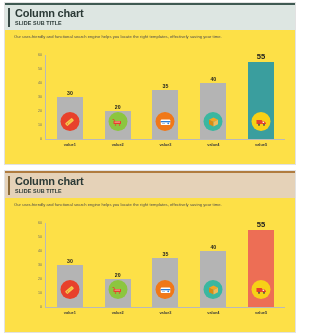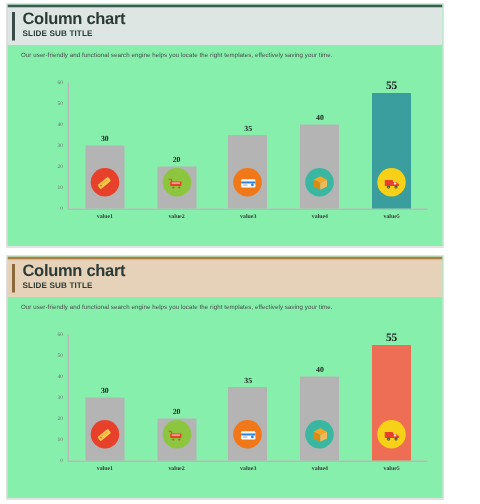--- a/index.html
+++ b/index.html
@@ -13,21 +13,21 @@
     position: relative;
     width: 300px;
     height: 168px;
     background: #ffffff;
     overflow: hidden;
   }
   .slide-inner {
     position: absolute;
     left: 4px; top: 2px;
     width: 292px; height: 163px;
-    background: #86efac;
+    background: #fde047;
     border: 1px solid #e2e2e2;
     overflow: hidden;
   }
   .topline {
     position: absolute;
     left: 0; top: 0;
     width: 100%; height: 1.5px;
   }
   .header {
     position: absolute;
@@ -63,21 +63,21 @@
     left: 9px; top: 31px;
     font-size: 4.1px;
     color: #4a4a4a;
     letter-spacing: 0.05px;
     white-space: nowrap;
   }
   
   .chart {
     position: absolute;
     left: 18px; top: 52px;
-    width: 262px; height: 100px; font-family: Liberation Serif, serif;
+    width: 262px; height: 100px;
   }
   .yaxis {
     position: absolute;
     left: 0; top: 0;
     width: 22px; height: 84px;
   }
   .ytick {
     position: absolute;
     right: 3px;
     transform: translateY(-50%);

